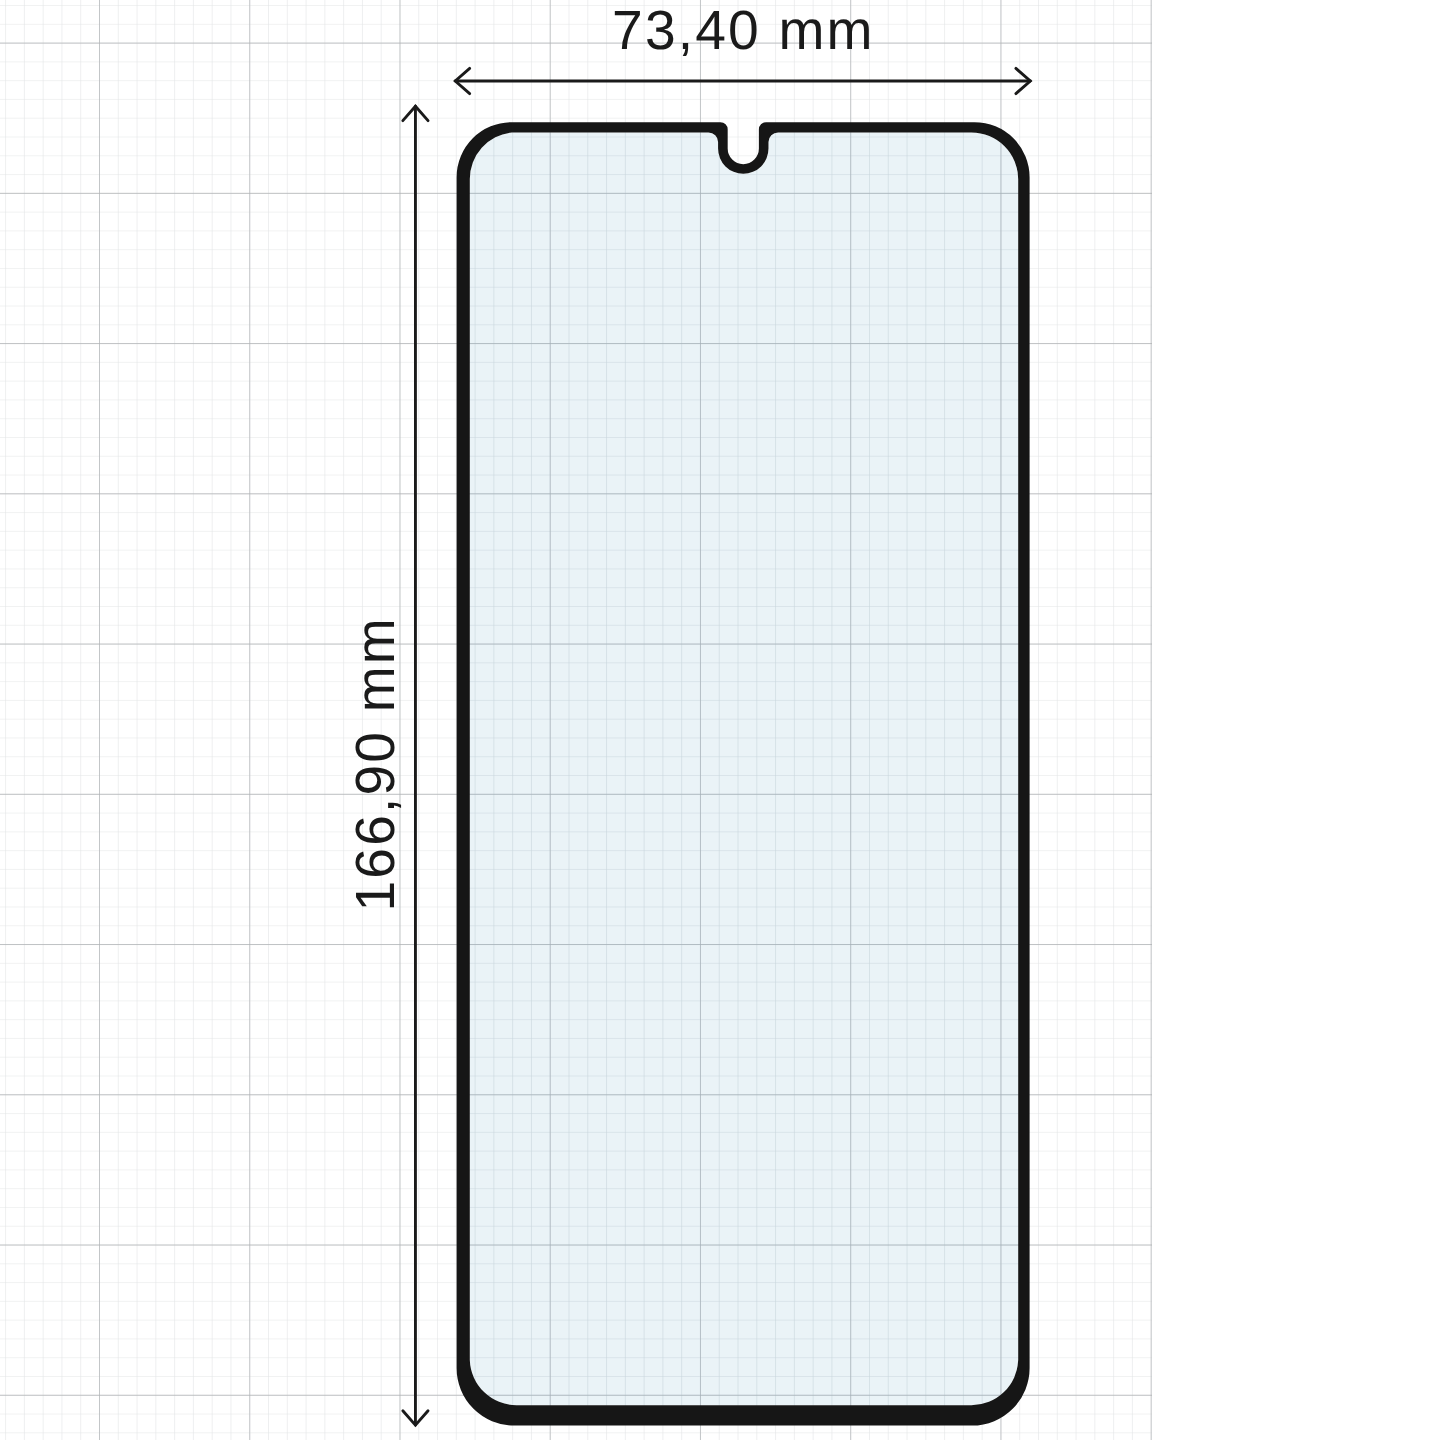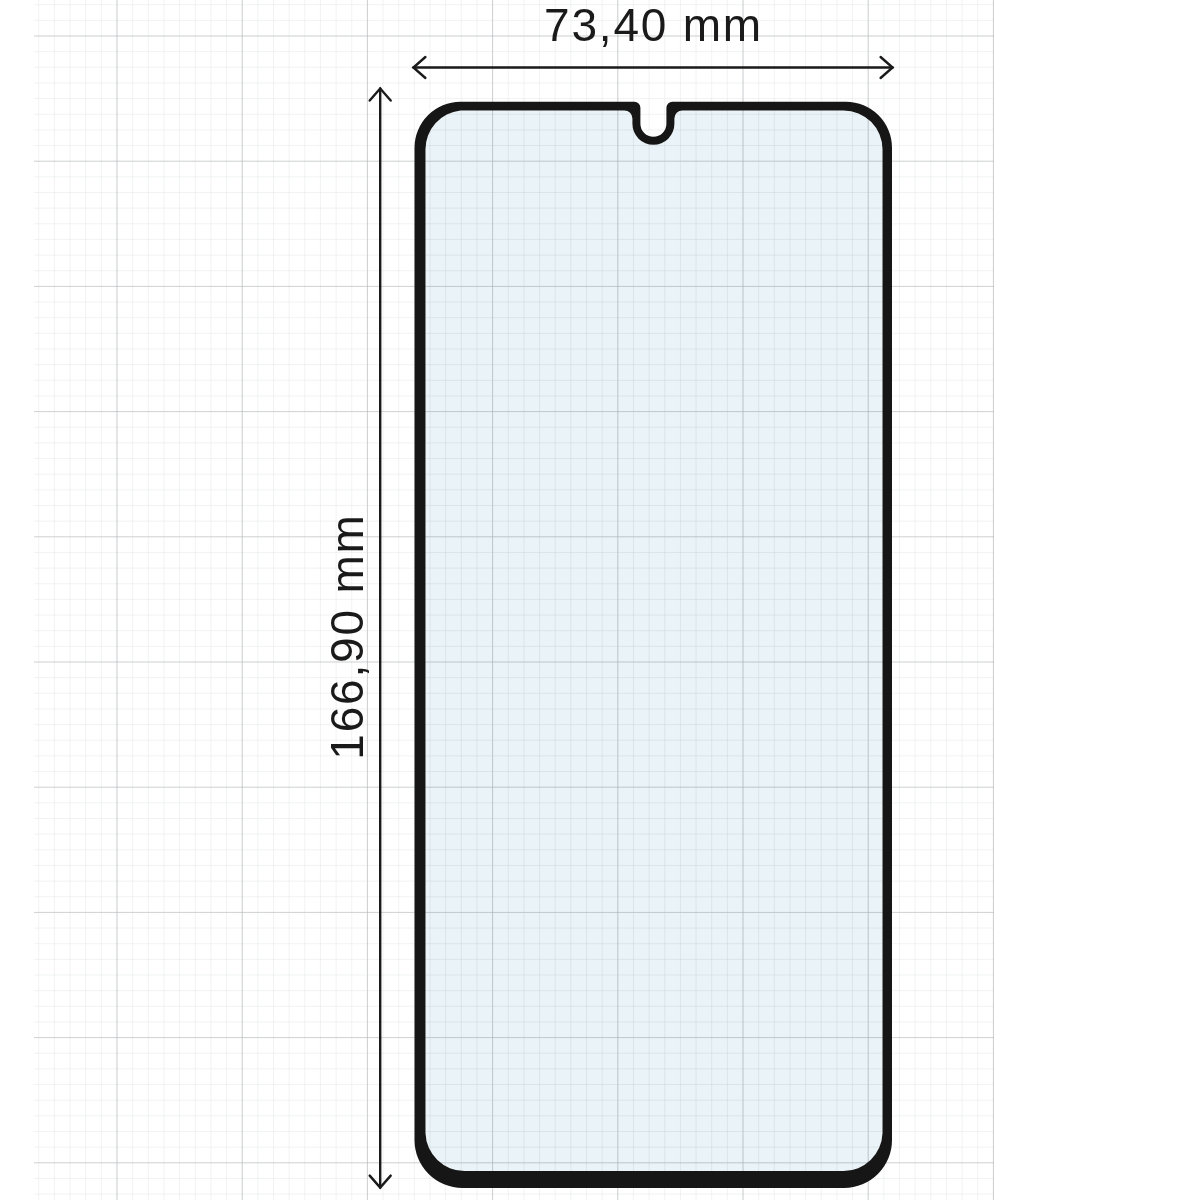--- a/index.html
+++ b/index.html
@@ -1,17 +1,17 @@
 <!DOCTYPE html>
 <html><head>
 <meta charset="utf-8">
 <style>
   html,body{margin:0;padding:0;background:#ffffff;}
   .stage{position:relative;width:960px;height:1200px;overflow:hidden;
-         font-family:"Liberation Sans", sans-serif;padding-left:34px;}
+         font-family:"Liberation Sans", sans-serif;}
   svg{display:block;}
 </style>
 </head>
 <body>
 
 <div class="stage">
 <svg width="1200" height="1200" viewBox="0 0 1200 1200">
   <defs>
 
     <pattern id="gmin" patternUnits="userSpaceOnUse" width="15.65" height="15.65" x="82.5" y="35.5">

